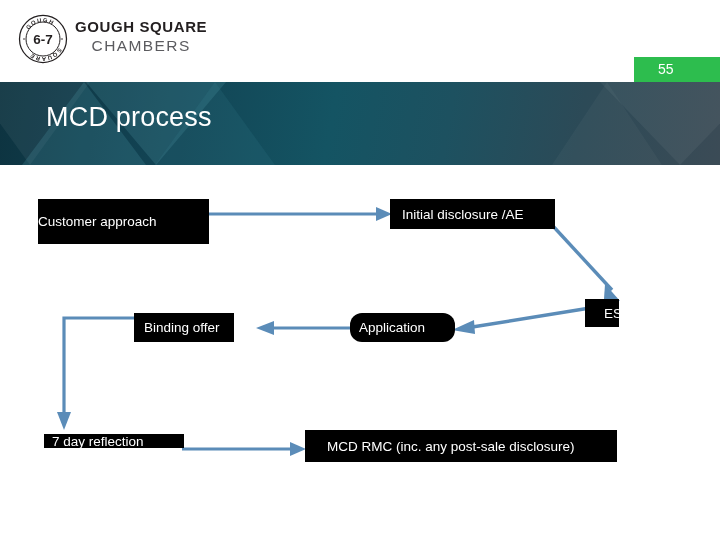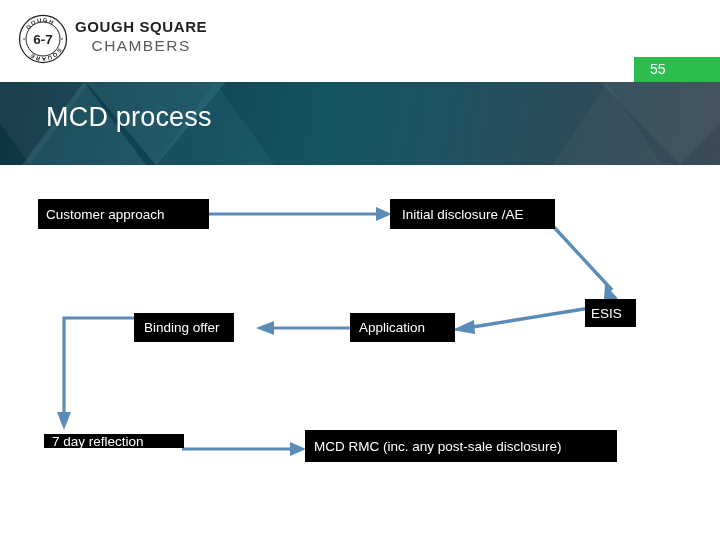--- a/index.html
+++ b/index.html
@@ -65,21 +65,21 @@
   #page-badge {
     position: absolute;
     left: 634px;
     top: 57px;
     width: 86px;
     height: 25px;
     background: #2dbd4e;
     color: #ffffff;
     font-size: 14px;
     line-height: 25px;
-    padding-left: 16px;
+    padding-left: 24px;
     box-sizing: border-box;
     font-family: "Liberation Sans", sans-serif;
   }
 
   
   #title-band {
     position: absolute;
     left: 0;
     top: 82px;
     width: 720px;
@@ -145,27 +145,27 @@
     background: #000000;
     color: #ffffff;
     font-family: "Liberation Sans", sans-serif;
     font-size: 13.5px;
     display: flex;
     align-items: center;
     box-sizing: border-box;
     white-space: nowrap;
   }
 
-  #box-customer-approach { left: 38px;  top: 199px; width: 171px; height: 30px; padding-left: 8px; }
+  #box-customer-approach { left: 38px;  top: 199px; width: 171px; height: 45px; }
   #box-initial-disclosure{ left: 390px; top: 199px; width: 165px; height: 30px; padding-left: 12px; }
-  #box-esis             { left: 585px; top: 299px; width: 51px;  height: 28px; padding-left: 6px; }
+  #box-esis             { left: 585px; top: 299px; width: 34px;  height: 28px; padding-left: 19px; }
   #box-binding-offer    { left: 134px; top: 313px; width: 100px; height: 29px; padding-left: 10px; }
-  #box-application      { left: 350px; top: 313px; width: 105px; height: 29px; padding-left: 9px; }
+  #box-application      { left: 350px; top: 313px; width: 105px; height: 29px; padding-left: 9px; border-radius: 12px; }
   #box-7day             { left: 44px;  top: 434px; width: 140px; height: 14px; padding-left: 8px; }
-  #box-mcd-rmc          { left: 305px; top: 430px; width: 312px; height: 32px; padding-left: 9px; }
+  #box-mcd-rmc          { left: 305px; top: 430px; width: 312px; height: 32px; padding-left: 22px; }
 
   
   .connector {
     position: absolute;
   }
   #arrow-ca-to-id   { left: 206px; top: 203px; width: 190px; height: 22px; }
   #arrow-id-to-esis { left: 548px; top: 222px; width: 80px;  height: 84px; }
   #arrow-esis-to-app{ left: 448px; top: 305px; width: 146px; height: 32px; }
   #arrow-app-to-bo  { left: 252px; top: 317px; width: 106px; height: 22px; }
   #elbow-bo-to-7day { left: 54px;  top: 314px; width: 86px;  height: 118px; }

